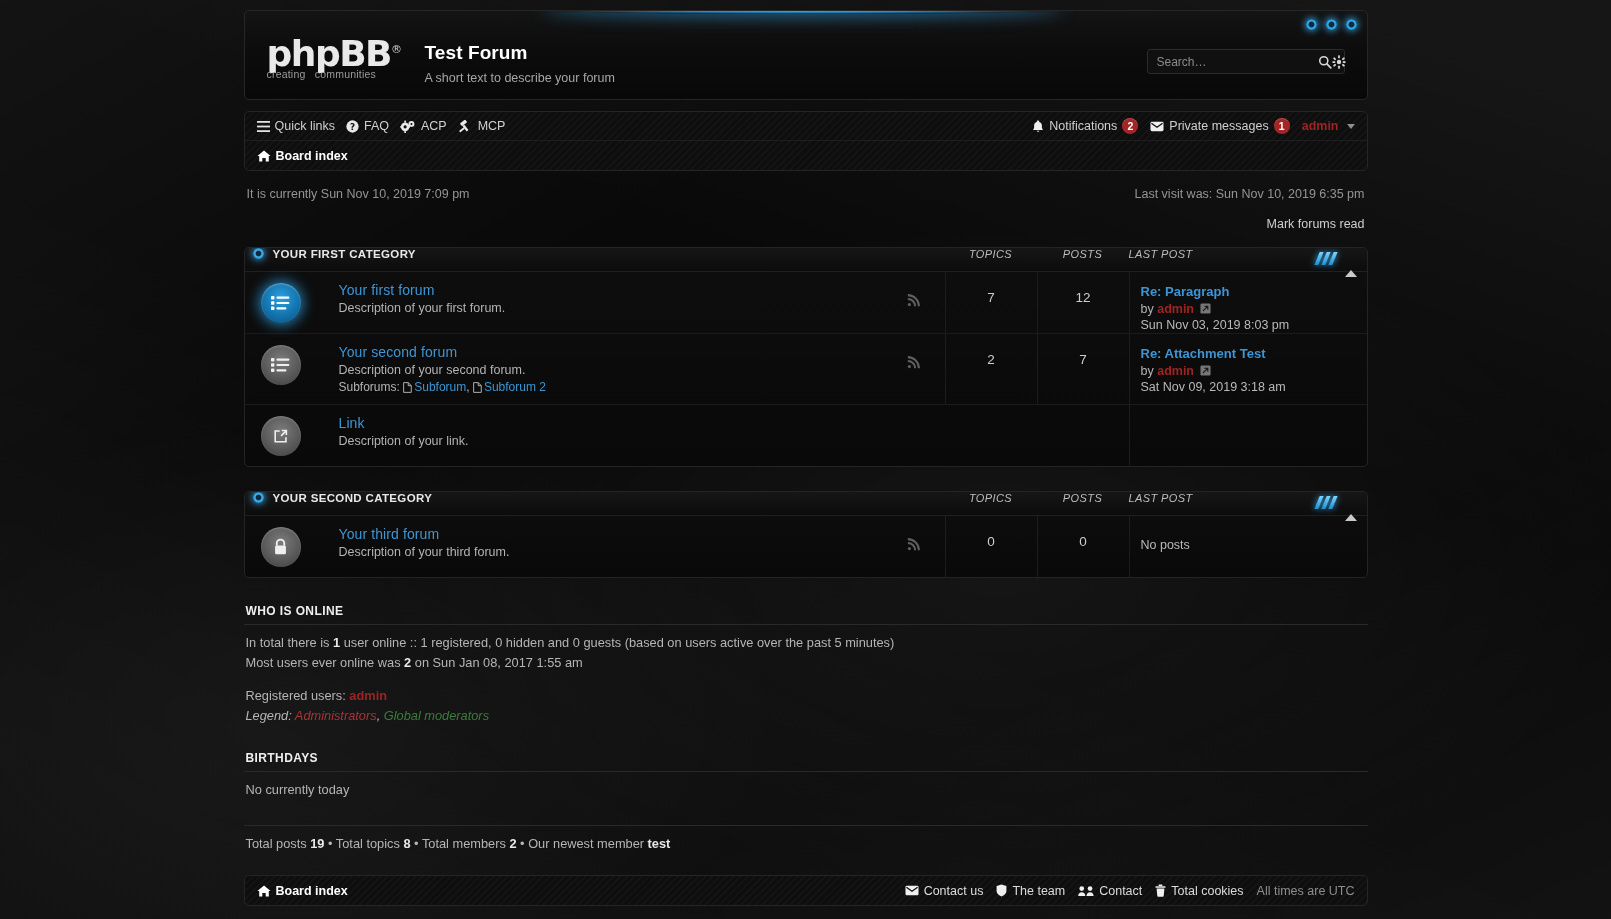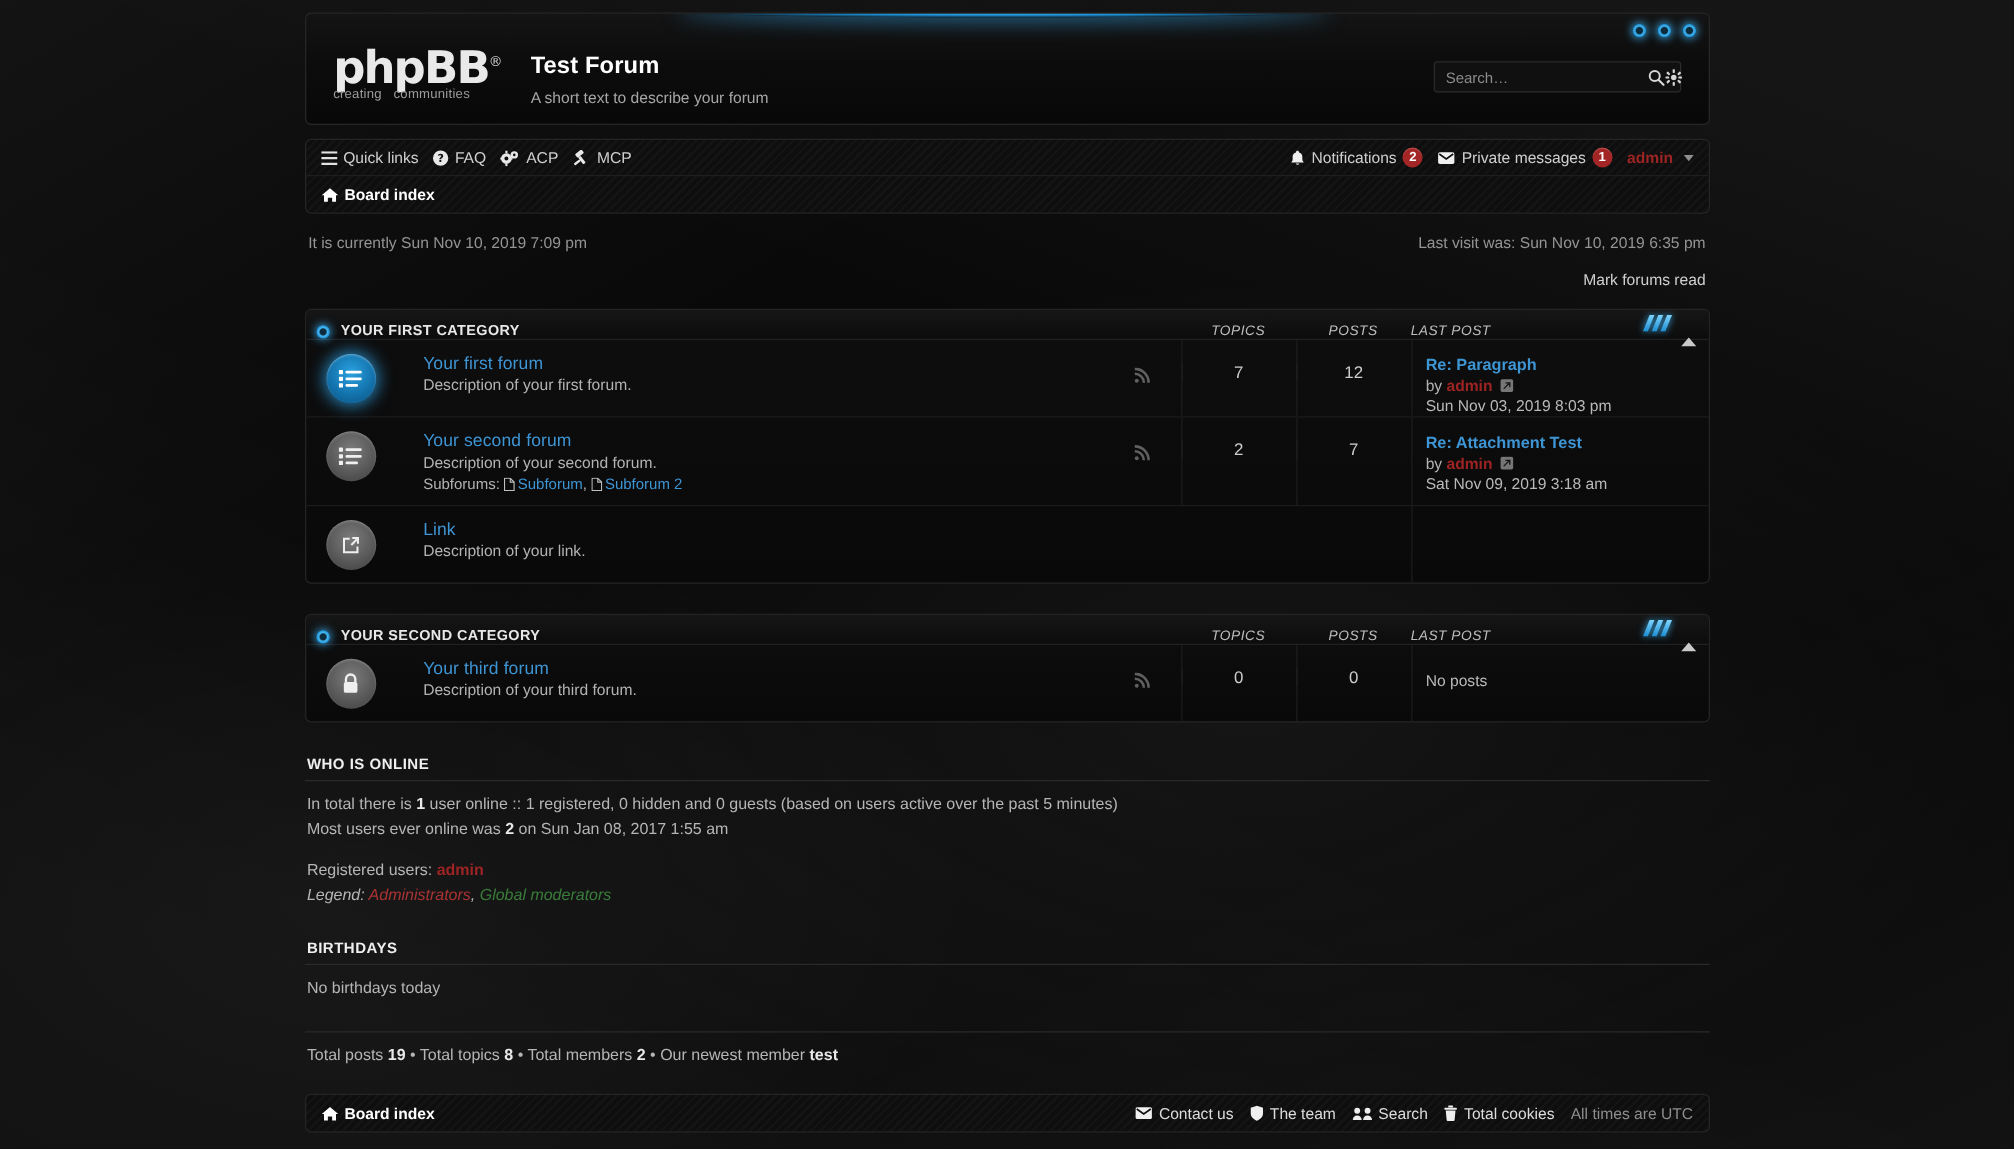--- a/index.html
+++ b/index.html
@@ -141,21 +141,21 @@
   
   .forumblock {
     margin-top: 16px;
     border: 1px solid #242424;
     border-radius: 5px;
     background: linear-gradient(180deg,#0e0e0e 0%, #090909 100%);
     overflow: hidden;
   }
   .block-head {
     position: relative;
-    display: flex; align-items: flex-end;
+    display: flex; align-items: flex-start;
     height: 24px;
     background: linear-gradient(180deg,#161616 0%,#0c0c0c 100%);
     border-bottom: 1px solid #202020;
     padding-left: 8px;
   }
   .cat-bullet {
     width: 11px; height: 11px; border-radius: 50%; flex: none; margin-right: 9px;
     background: radial-gradient(circle at 50% 50%, #0d2c3e 0%, #0d2c3e 30%, #45b9f5 44%, #1b82c4 72%, rgba(0,0,0,0) 100%);
     box-shadow: 0 0 7px 1px rgba(60,175,240,0.8);
   }
@@ -628,21 +628,21 @@
     <p><span>In total there is </span><strong class="w">1</strong><span> user online :: 1 registered, 0 hidden and 0 guests (based on users active over the past 5 minutes)</span></p>
     <p><span>Most users ever online was </span><strong class="w">2</strong><span> on Sun Jan 08, 2017 1:55 am</span></p>
     <div class="spacer"></div>
     <p><span>Registered users: </span><span class="reg-user">admin</span></p>
     <p class="legend-row"><span>Legend:</span> <span class="rank-admin">Administrators</span><span>,</span> <span class="rank-gmod">Global moderators</span></p>
   </div>
 
   <div class="section">
     <h3>BIRTHDAYS</h3>
     <div class="rule"></div>
-    <p>No birthdays today</p>
+    <p>No currently today</p>
   </div>
 
   <div class="section">
     <div class="rule"></div>
     <p><span>Total posts </span><strong class="w">19</strong><span> • </span><span>Total topics </span><strong class="w">8</strong><span> • </span><span>Total members </span><strong class="w">2</strong><span> • </span><span>Our newest member </span><strong class="w">test</strong></p>
   </div>
 
   <div class="footer-bar">
     <span class="fb-left nav-item">
       <span>
@@ -674,21 +674,21 @@
         <span>
           <svg width="16" height="12" viewBox="0 0 17 12">
               <g fill="#efefef">
                 <circle cx="4" cy="3.4" r="2.5"></circle>
                 <circle cx="12.8" cy="3.4" r="2.5"></circle>
                 <path d="M0.2 11.4c0-2.3 1.7-4 3.8-4s3.8 1.7 3.8 4z"></path>
                 <path d="M9 11.4c0-2.3 1.7-4 3.8-4s3.8 1.7 3.8 4z"></path>
               </g>
             </svg>
         </span>
-        <span>Search</span>
+        <span>Contact</span>
       </span>
       <span class="nav-item">
         <span>
           <svg width="11" height="13" viewBox="0 0 11 13">
               <g fill="#efefef">
                 <rect x="3.6" y="0.4" width="3.8" height="1.5" rx="0.4"></rect>
                 <rect x="0.5" y="2.2" width="10" height="1.5" rx="0.5"></rect>
                 <path d="M1.6 4.4h7.8l-.7 7.6a.9.9 0 0 1-.9.8H3.2a.9.9 0 0 1-.9-.8z"></path>
               </g>
             </svg>

